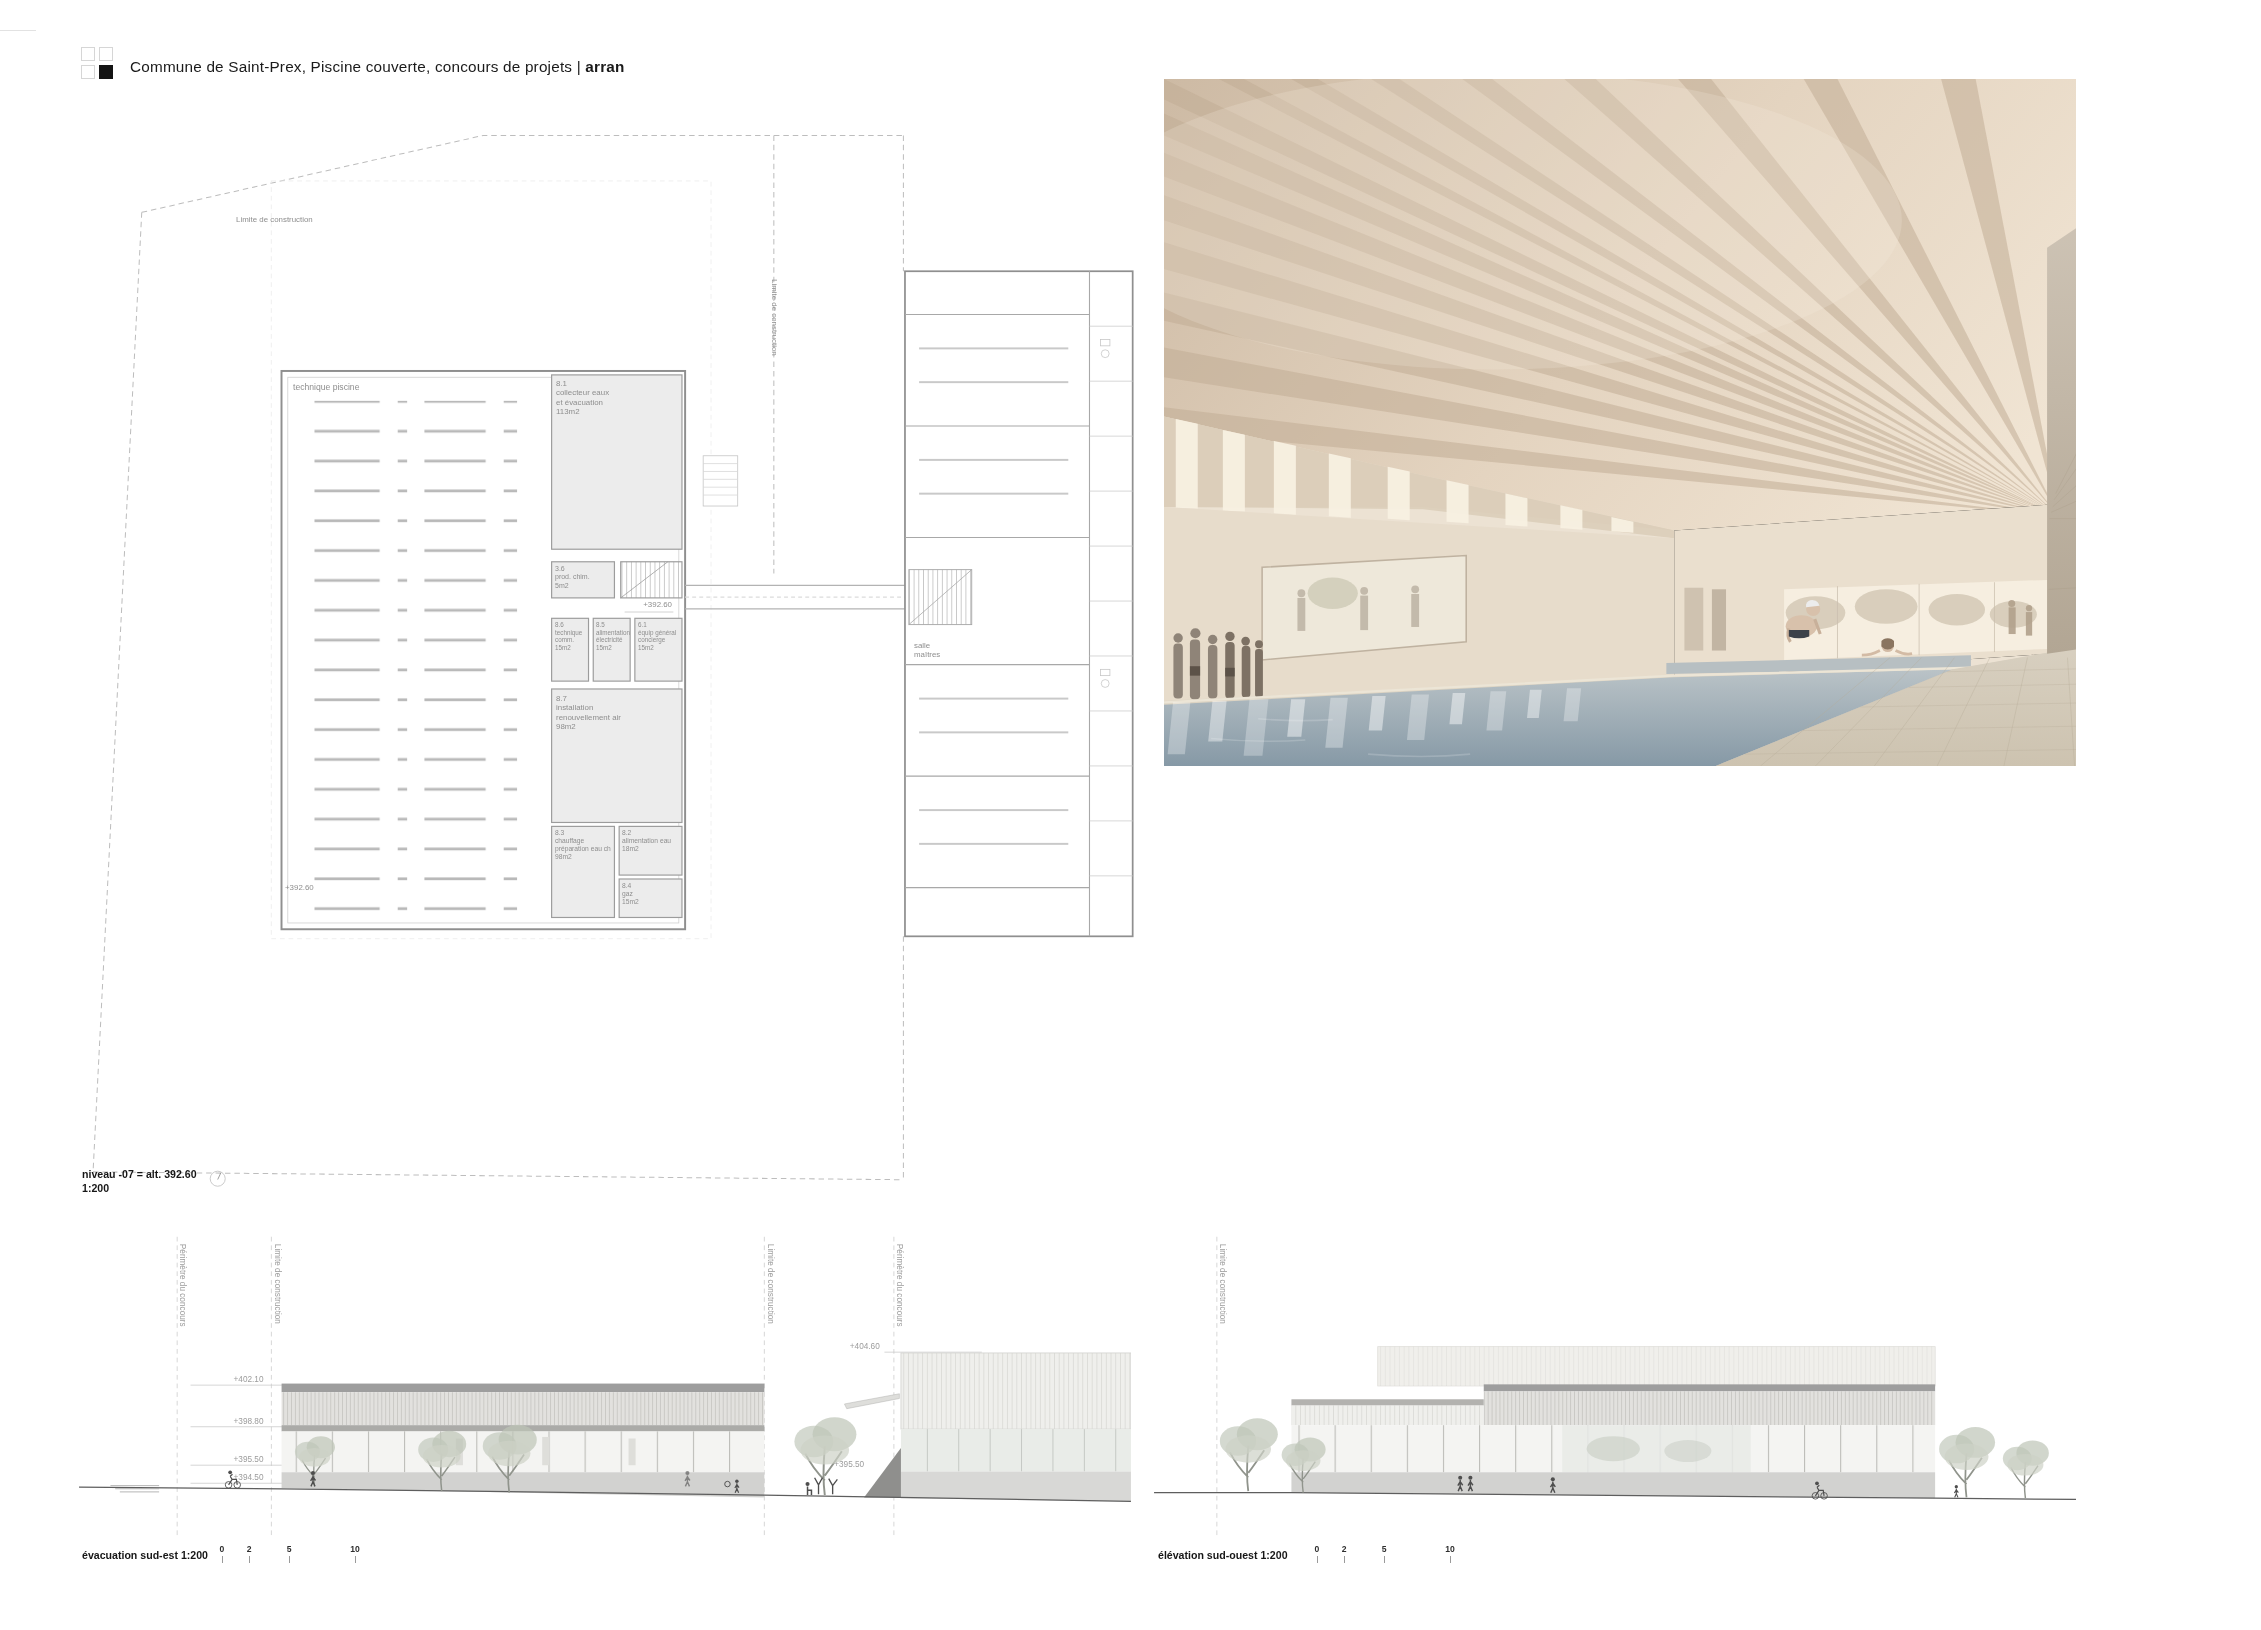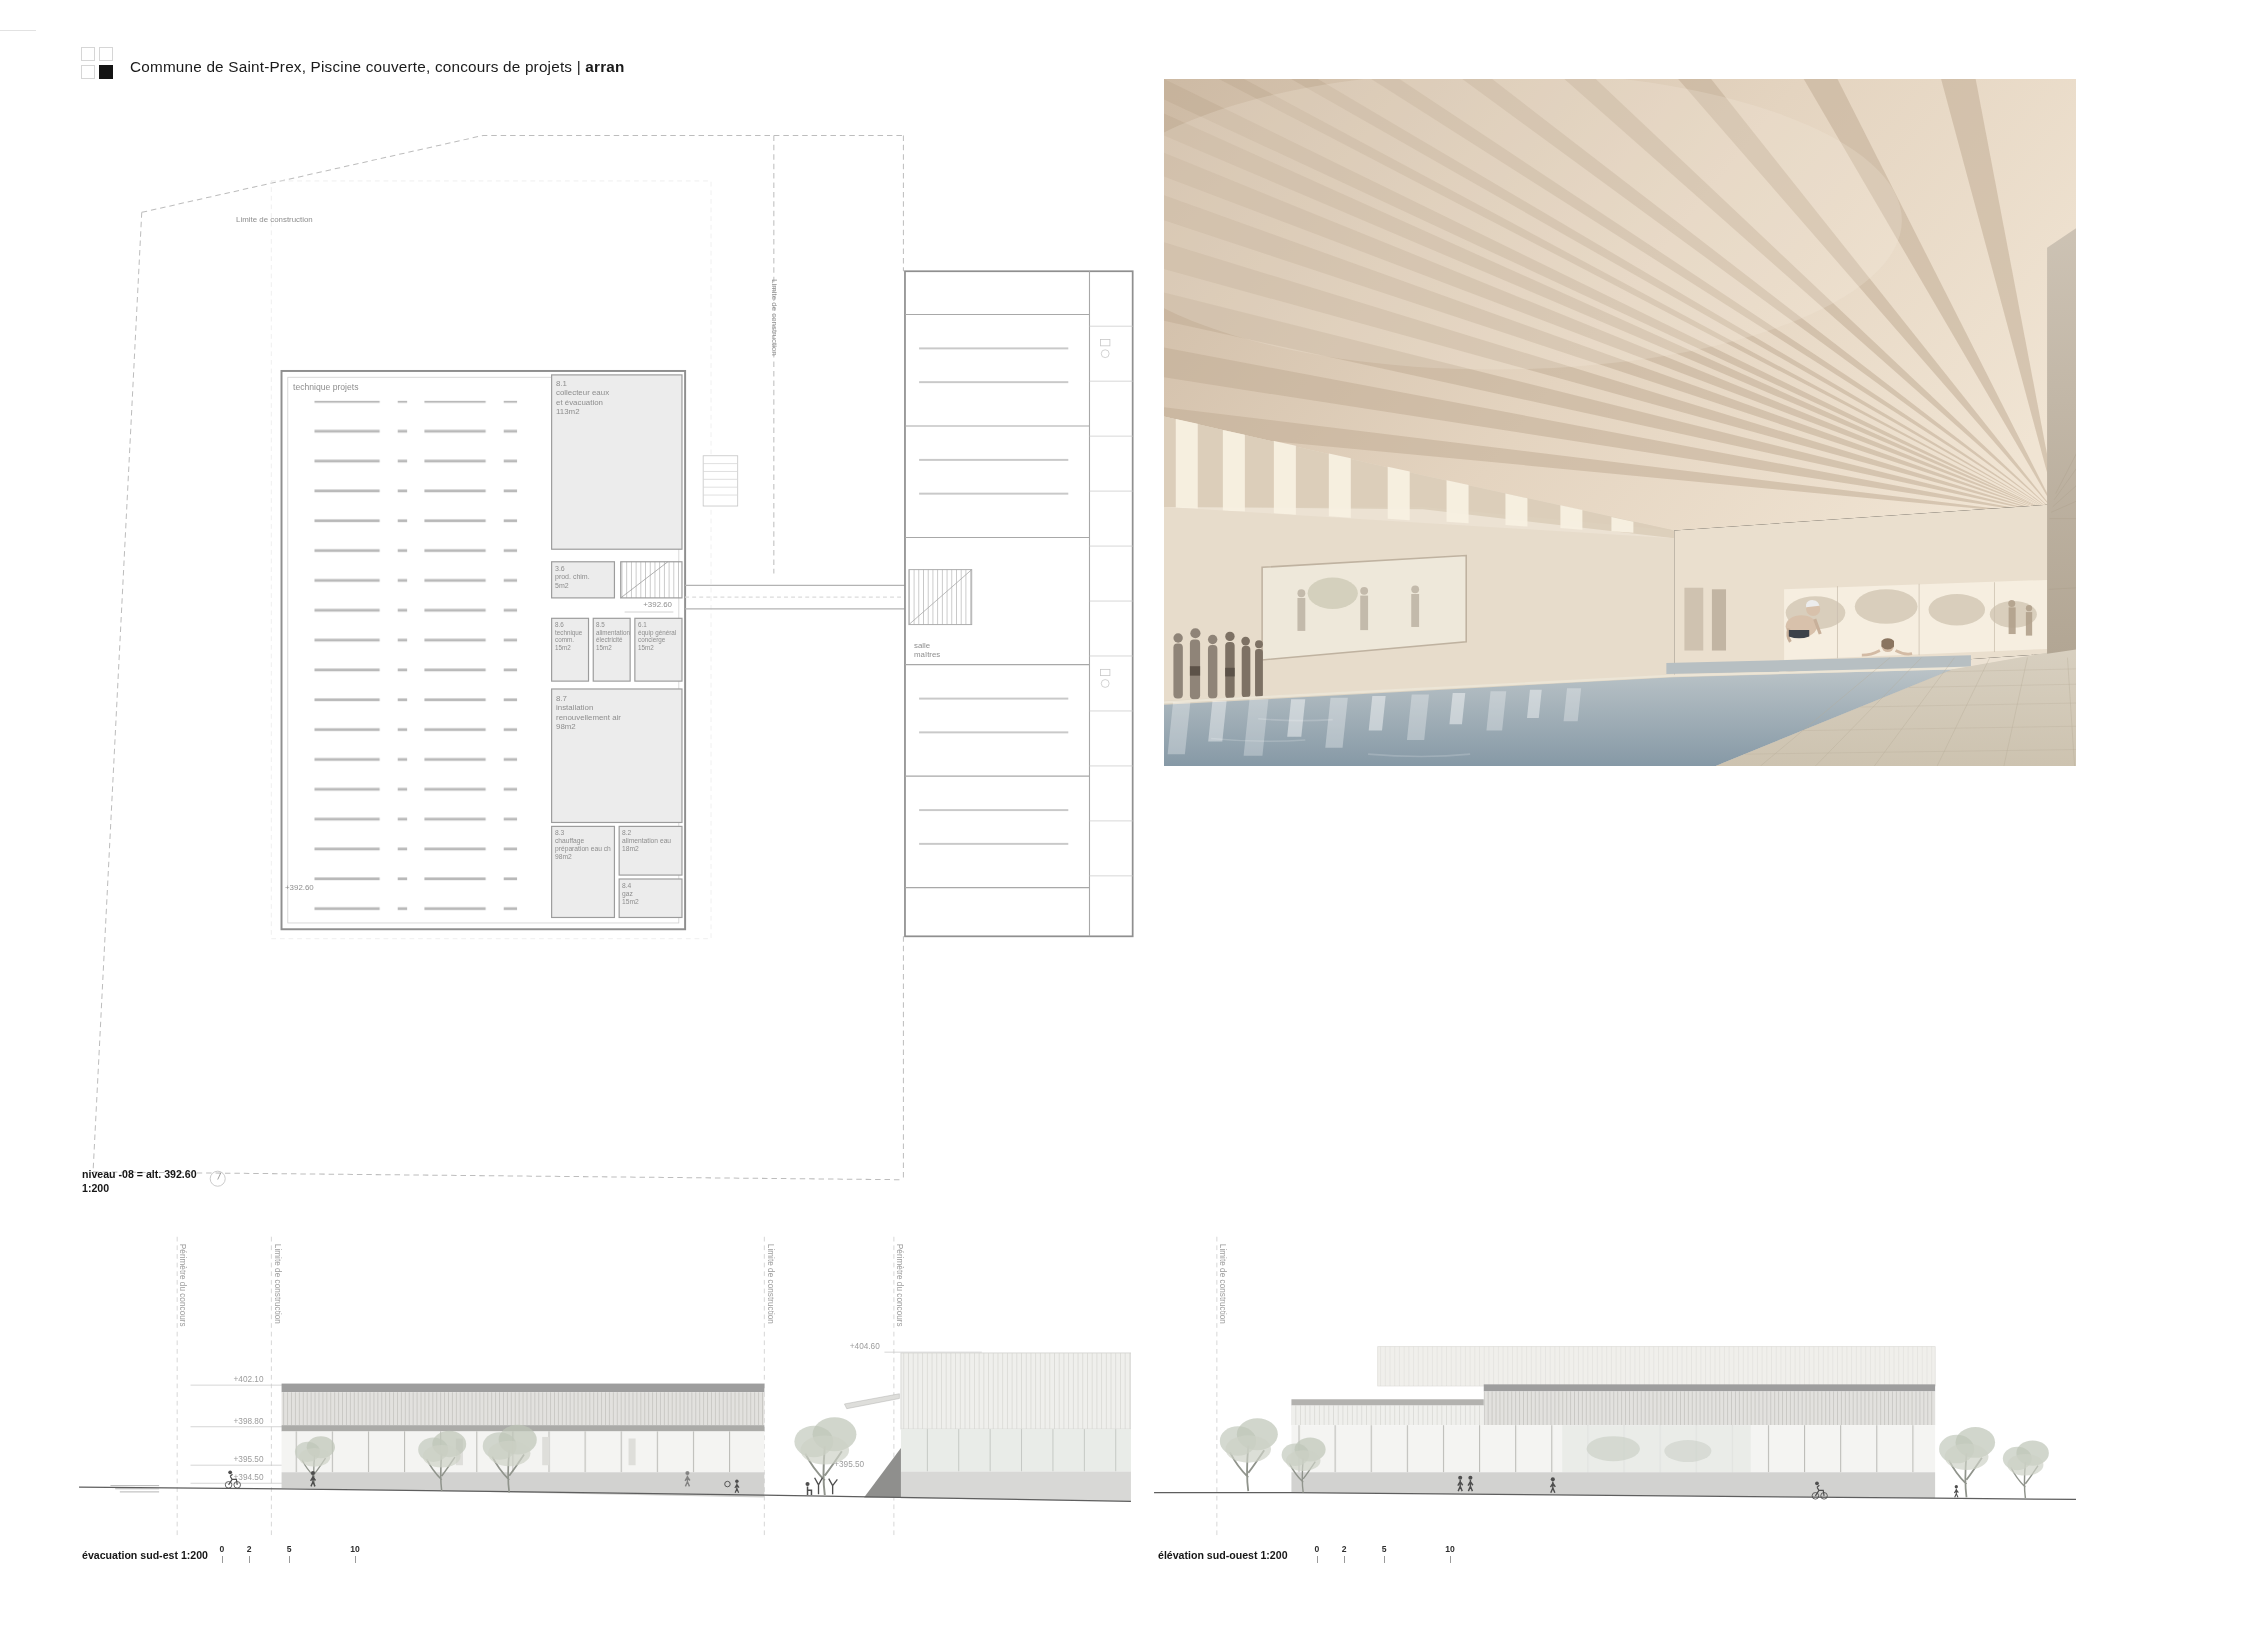--- a/index.html
+++ b/index.html
@@ -166,21 +166,21 @@
           <circle cx="1312" cy="300" r="5"></circle>
             <rect x="1306" y="282" width="12" height="8"></rect>
           <circle cx="1312" cy="720" r="5"></circle>
             <rect x="1306" y="702" width="12" height="8"></rect>
         </g>
       </g>
     </svg>
 
     <div class="plabel" style="left:161px;top:97px;">Limite de construction</div>
     <div class="plabel rot" style="left:704px;top:161px;">Limite de construction</div>
-    <div class="plabel" style="left:218px;top:264px;font-size:8.6px;">technique projets</div>
+    <div class="plabel" style="left:218px;top:264px;font-size:8.6px;">technique piscine</div>
     <div class="plabel" style="left:481px;top:261px;width:118px;">8.1
 collecteur eaux
 et évacuation
 113m2</div>
     <div class="plabel" style="left:480px;top:447px;width:63px;font-size:7px;">3.6
 prod. chim.
 5m2</div>
     <div class="plabel right" style="left:518px;top:482px;width:79px;">+392.60</div>
     <div class="plabel tiny" style="left:480px;top:503px;width:35px;">8.6
 technique
@@ -207,21 +207,21 @@
 18m2</div>
     <div class="plabel tiny" style="left:547px;top:764px;width:55px;font-size:6.7px;">8.4
 gaz
 15m2</div>
     <div class="plabel" style="left:210px;top:765px;">+392.60</div>
     <div class="plabel" style="left:839px;top:523px;">salle
 maîtres</div>
   </div>
 
   <div class="cap" style="left:82px;top:1167px;">
-    <div>niveau -08 = alt. 392.60</div>
+    <div>niveau -07 = alt. 392.60</div>
     <div>1:200</div>
   </div>
   <div class="compass">
     <svg width="19" height="19" viewBox="0 0 24 24">
         <circle cx="11" cy="11" r="9.5" fill="none" stroke="#bdbdbd" stroke-width="1"></circle>
         <line x1="11" y1="12" x2="15" y2="3.5" stroke="#9a9a9a" stroke-width="1.2"></line>
       </svg>
   </div>
 
   <div class="render">

